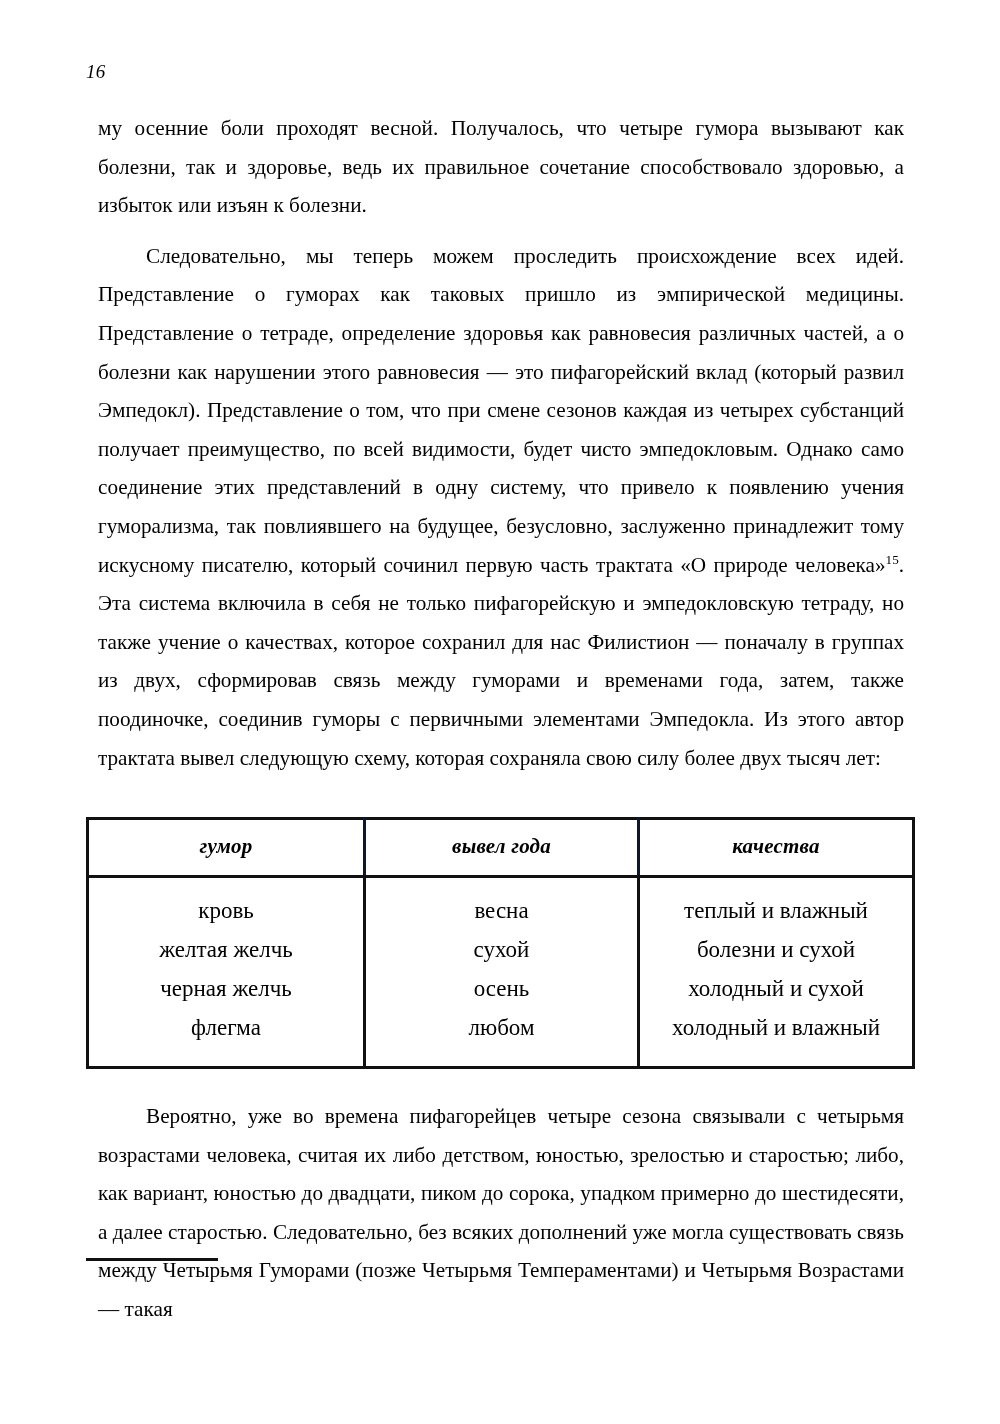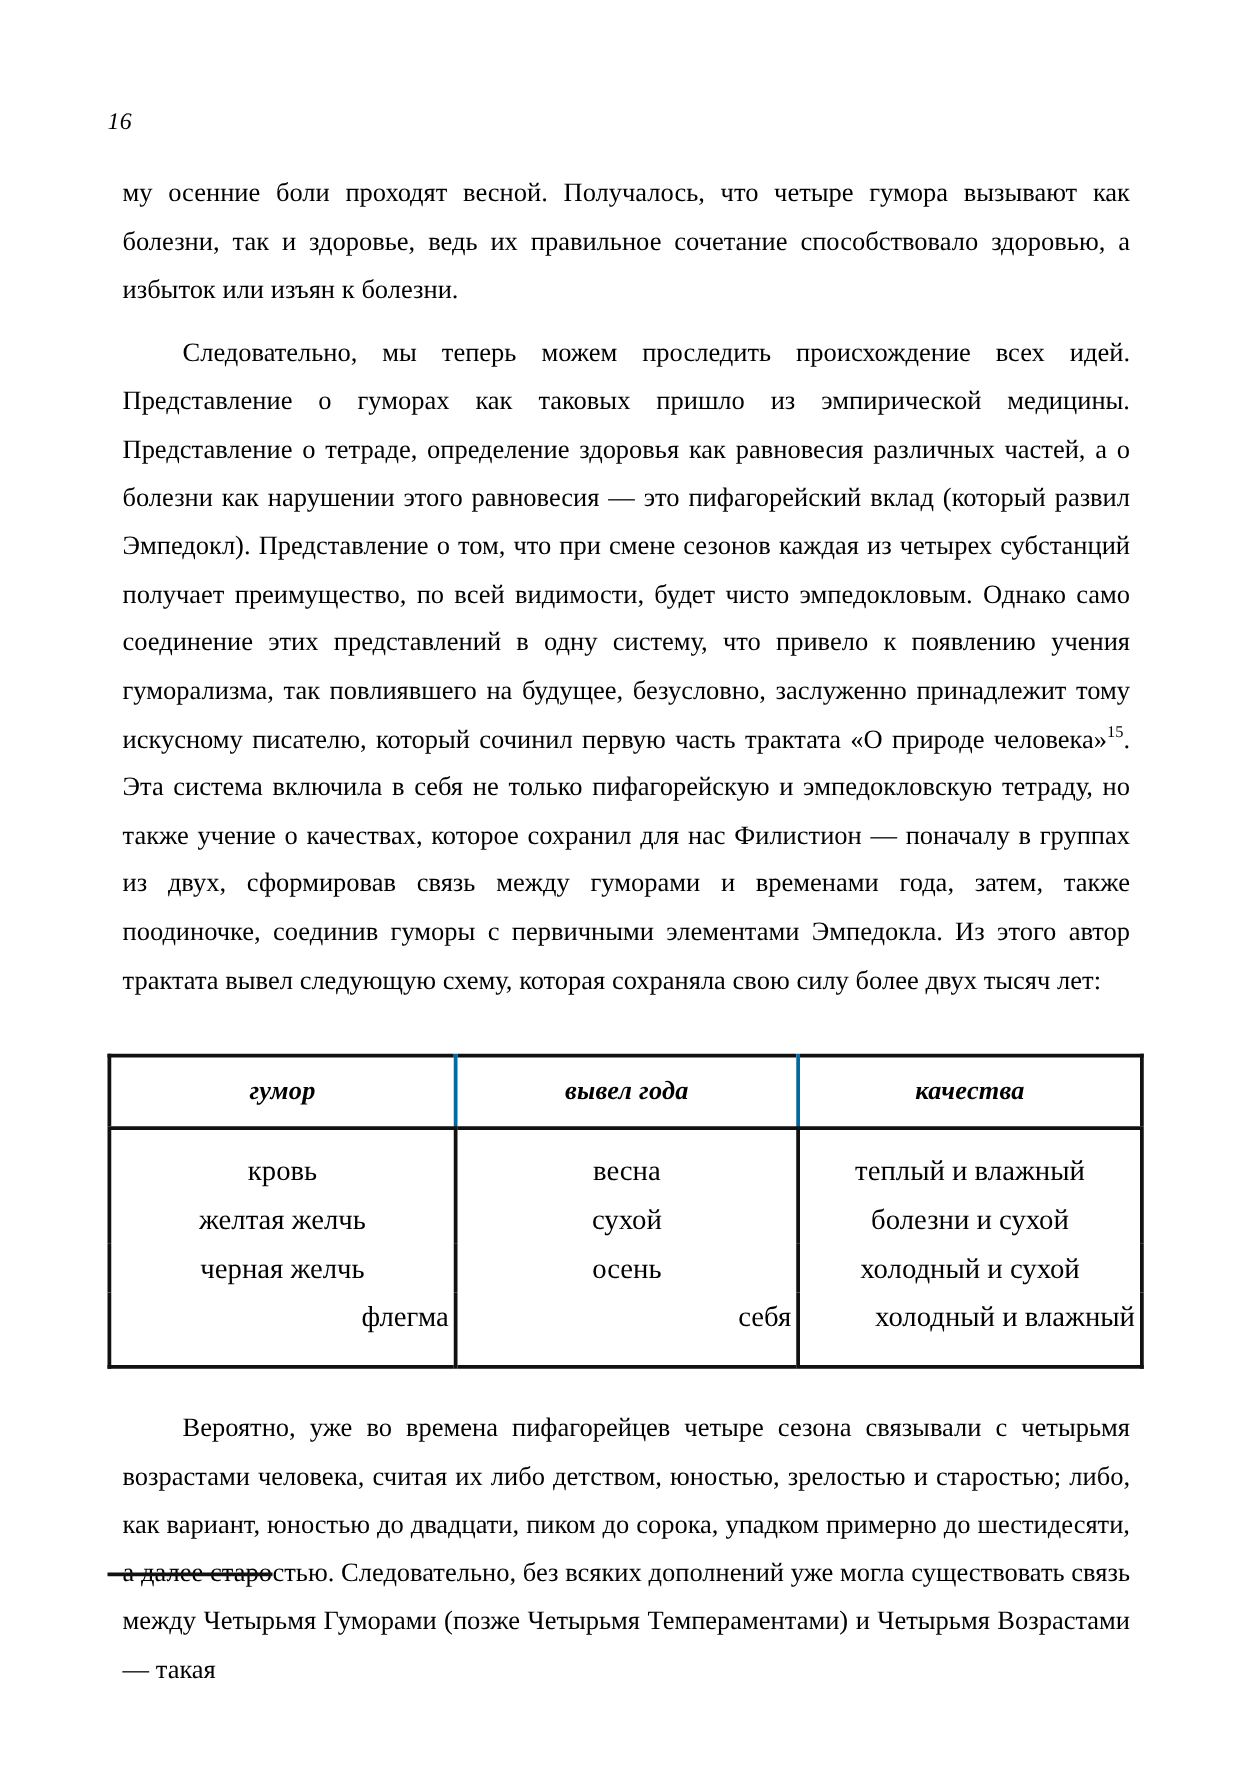--- a/index.html
+++ b/index.html
@@ -24,21 +24,21 @@
     left: 86px;
     top: 0;
     width: 830px;
   }
 
   
   .folio {
     font-style: italic;
     font-size: 19px;
     line-height: 1;
-    padding-top: 88px;
+    padding-top: 62px;
     letter-spacing: 0.2px;
   }
 
   
   .body-block {
     margin-top: 28px;
   }
   p.para {
     margin: 12px;
     font-size: 21.2px;
@@ -76,37 +76,37 @@
   table.humors col.c1 { width: 277px; }
   table.humors col.c2 { width: 274px; }
   table.humors col.c3 { width: 275px; }
 
   table.humors th {
     font-style: italic;
     font-weight: bold;
     font-size: 21px;
     text-align: center;
     padding: 14px 4px 16px 4px;
-    border-right: 3px solid #0369a1;
+    border-right: 3px solid #0f172a;
     border-bottom: 3px solid #111111;
     letter-spacing: 0.2px;
   }
   table.humors th:last-child { border-right: none; }
 
   table.humors td {
     font-size: 23px;
     text-align: center;
     padding: 3px 4px;
     border-right: 3px solid #111111;
     vertical-align: middle;
     line-height: 33px;
   }
   table.humors td:last-child { border-right: none; }
   table.humors tbody tr:first-child td { padding-top: 16px; }
-  table.humors tbody tr:last-child td  { padding-bottom: 22px; text-align: right; }
+  table.humors tbody tr:last-child td  { padding-bottom: 22px; }
 
   
   .footnote-area {
     position: absolute;
     left: 86px;
     top: 1258px;
     width: 830px;
   }
   .fn-rule {
     width: 132px;
@@ -171,21 +171,21 @@
             <td>сухой</td>
             <td>болезни и сухой</td>
           </tr>
           <tr>
             <td>черная желчь</td>
             <td>осень</td>
             <td>холодный и сухой</td>
           </tr>
           <tr>
             <td>флегма</td>
-            <td>себя</td>
+            <td>любом</td>
             <td>холодный и влажный</td>
           </tr>
         </tbody>
       </table>
     </div>
 
     <div class="body-block">
       <p class="para indent">Вероятно, уже во времена пифагорейцев четыре сезона связывали с четырьмя возрастами человека, считая их либо детством, юностью, зрелостью и старостью; либо, как вариант, юностью до двадцати, пиком до сорока, упадком примерно до шестидесяти, а далее старостью. Следовательно, без всяких дополнений уже могла существовать связь между Четырьмя Гуморами (позже Четырьмя Темпераментами) и Четырьмя Возрастами — такая</p>
     </div>
 

